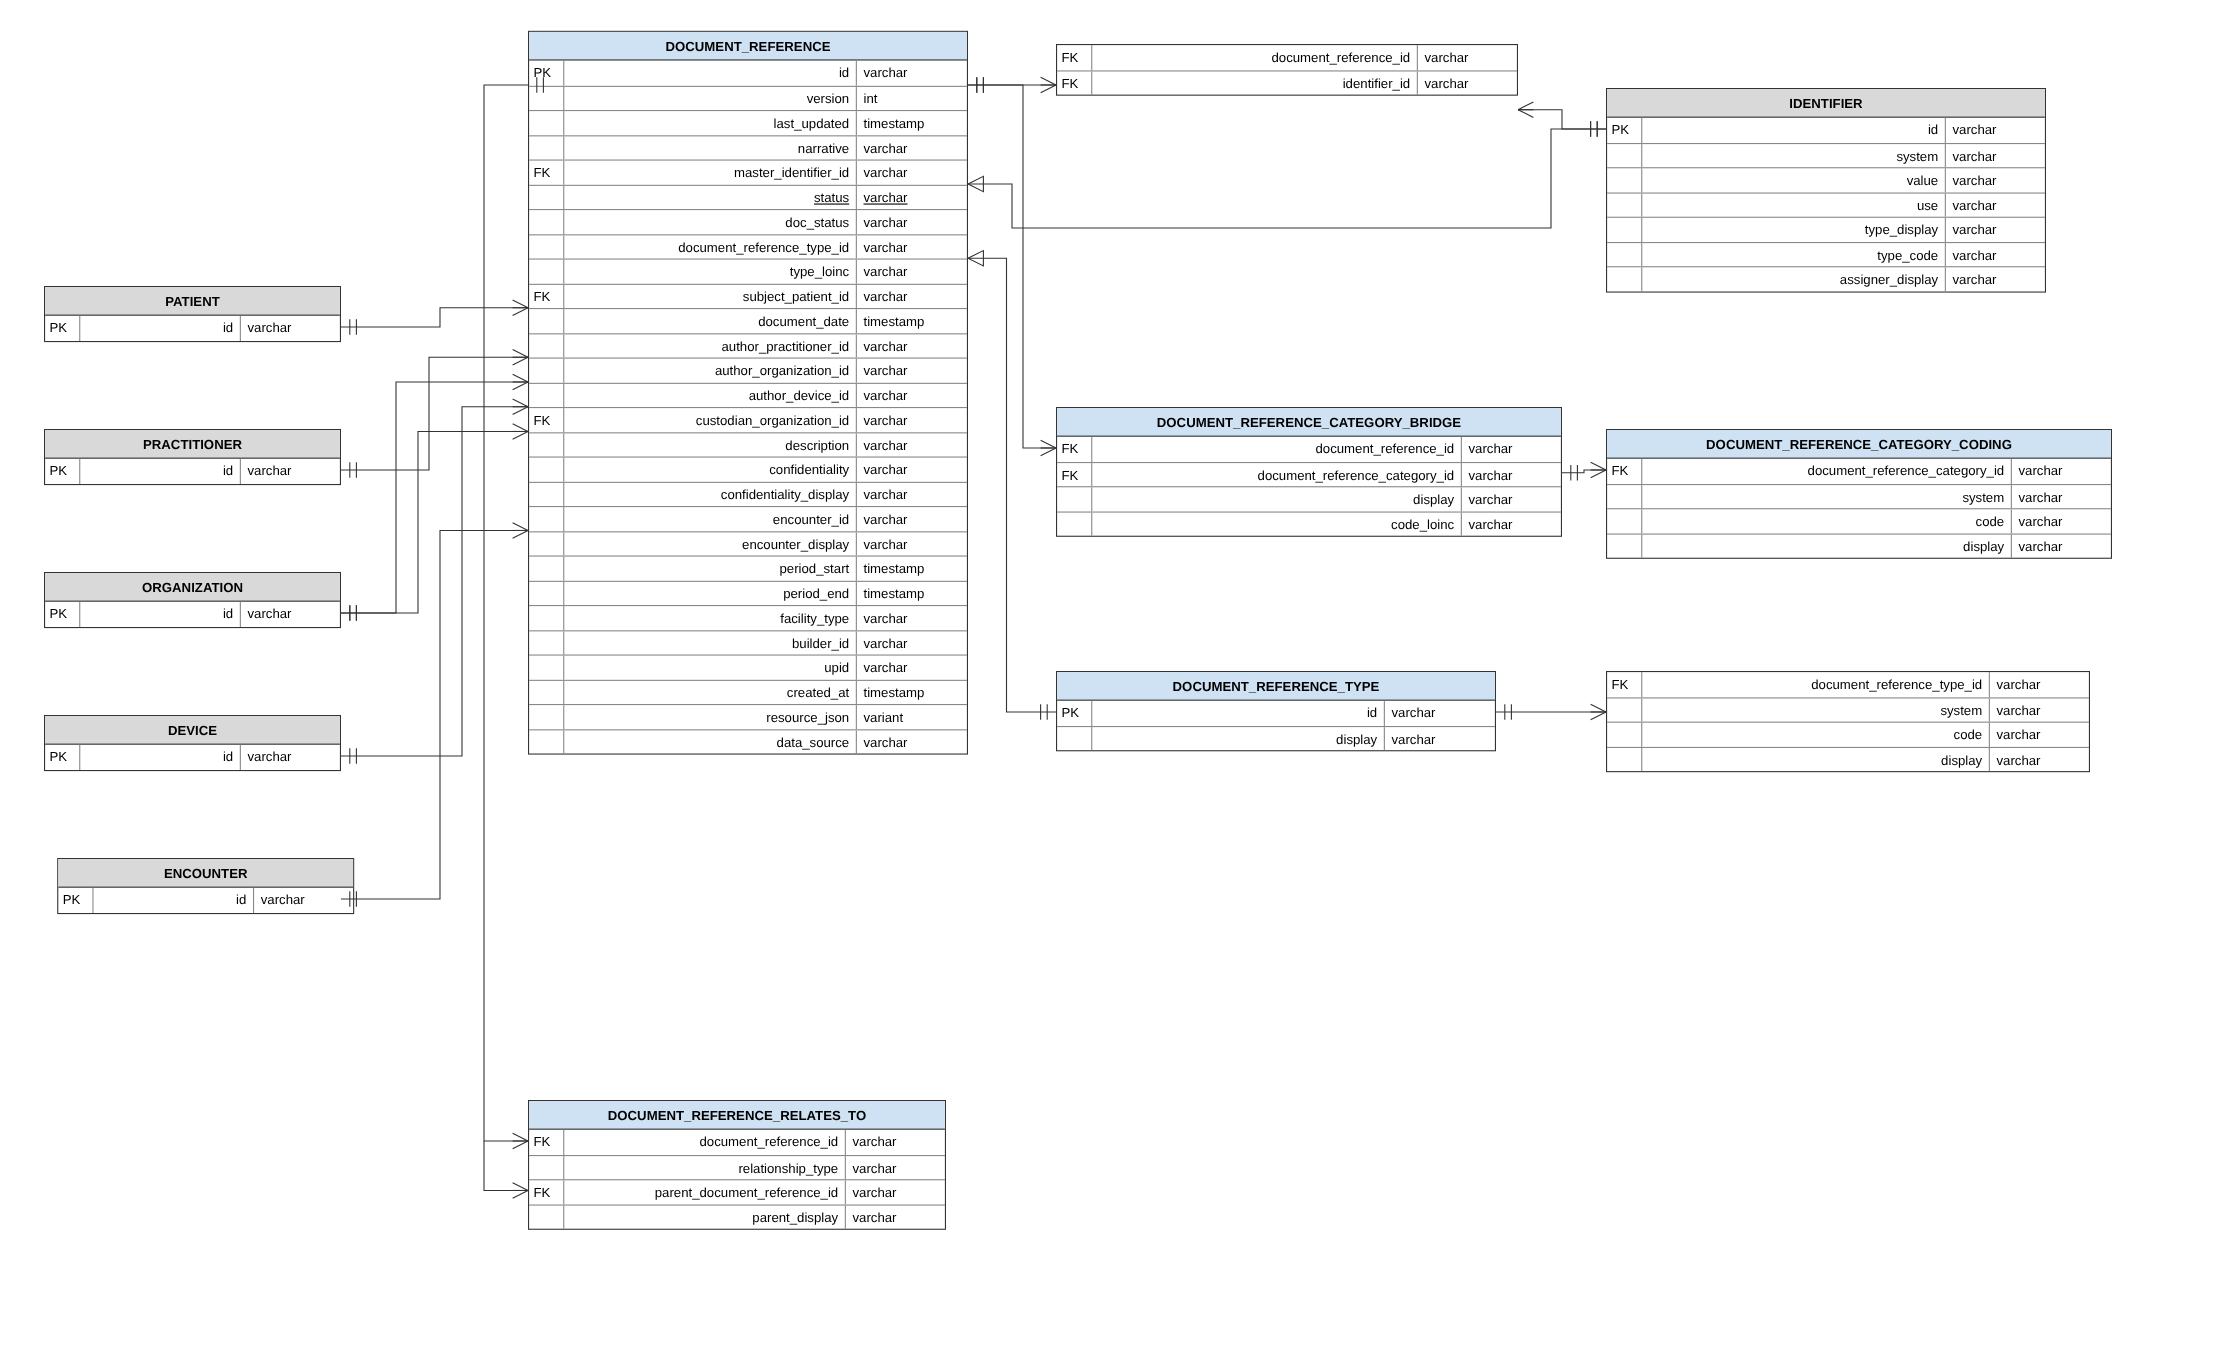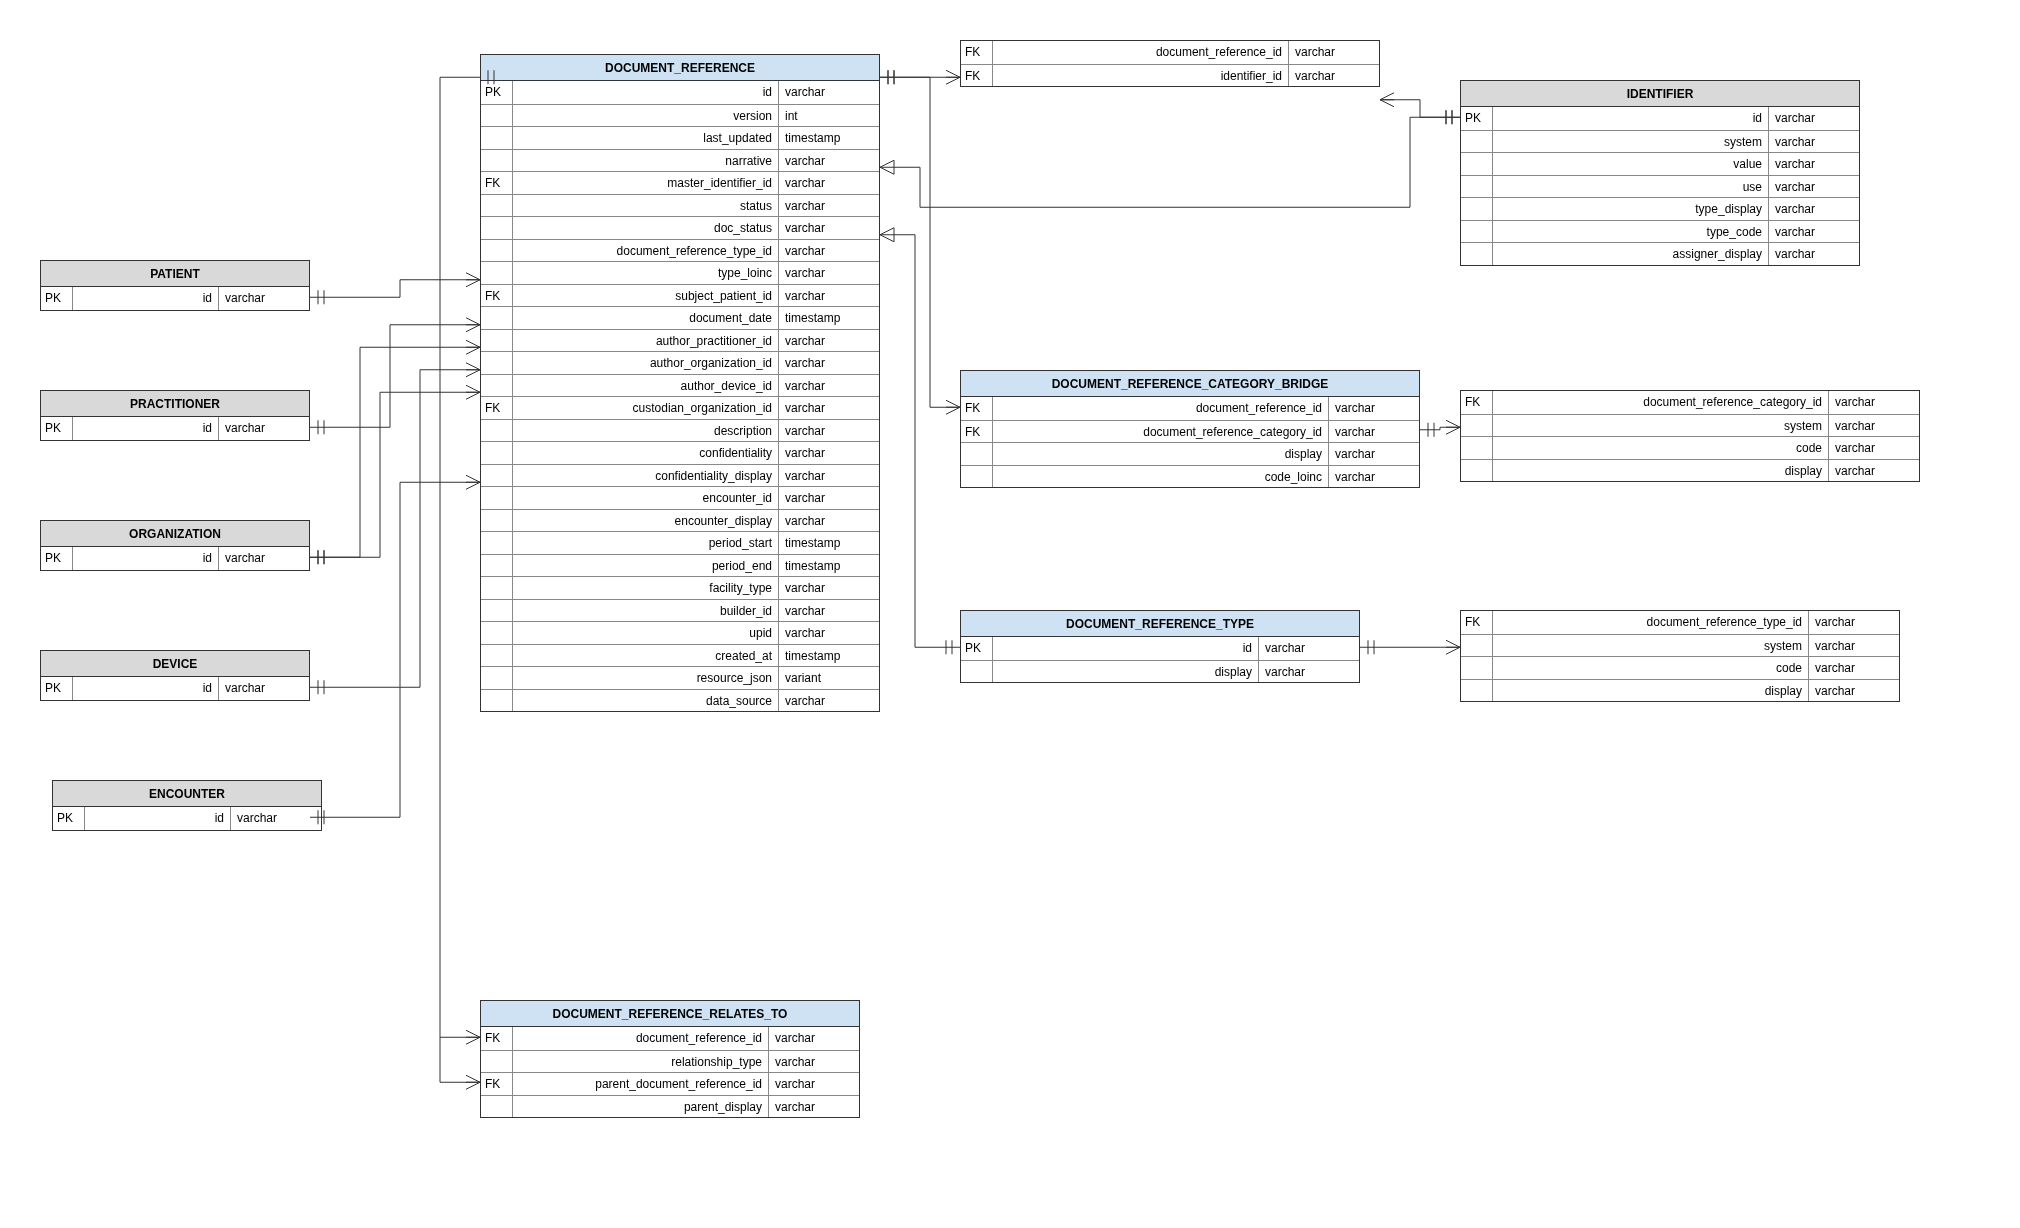--- a/index.html
+++ b/index.html
@@ -106,21 +106,21 @@
     <div class="erd-table" style="left: 52px; top: 780px; width: 270px;">
       <div class="erd-header hdr-grey" style="height: 26px; line-height: 18px;">ENCOUNTER</div>
       <div>
         <div class="erd-row" style="height: 22.5px; line-height: 16.5px;">
           <div class="col-key">PK</div>
           <div class="col-name">id</div>
           <div class="col-type" style="width: 90px;">varchar</div>
         </div>
       </div>
     </div>
-    <div class="erd-table" style="left: 480px; top: 54px; width: 400px;">
+    <div class="erd-table" style="left: 480px; top: 28px; width: 400px;">
       <div class="erd-header hdr-blue" style="height: 26px; line-height: 18px;">DOCUMENT_REFERENCE</div>
       <div>
         <div class="erd-row" style="height: 22.5px; line-height: 16.5px;">
           <div class="col-key">PK</div>
           <div class="col-name">id</div>
           <div class="col-type" style="width: 100px;">varchar</div>
         </div>
         <div class="erd-row" style="height: 22.5px; line-height: 16.5px;">
           <div class="col-key"></div>
           <div class="col-name">version</div>
@@ -134,21 +134,21 @@
         <div class="erd-row" style="height: 22.5px; line-height: 16.5px;">
           <div class="col-key"></div>
           <div class="col-name">narrative</div>
           <div class="col-type" style="width: 100px;">varchar</div>
         </div>
         <div class="erd-row" style="height: 22.5px; line-height: 16.5px;">
           <div class="col-key">FK</div>
           <div class="col-name">master_identifier_id</div>
           <div class="col-type" style="width: 100px;">varchar</div>
         </div>
-        <div class="erd-row" style="height: 22.5px; line-height: 16.5px;">
+        <div class="erd-row" style="height: 22.5px; line-height: 16.5px; text-decoration: underline;">
           <div class="col-key"></div>
           <div class="col-name">status</div>
           <div class="col-type" style="width: 100px;">varchar</div>
         </div>
         <div class="erd-row" style="height: 22.5px; line-height: 16.5px;">
           <div class="col-key"></div>
           <div class="col-name">doc_status</div>
           <div class="col-type" style="width: 100px;">varchar</div>
         </div>
         <div class="erd-row" style="height: 22.5px; line-height: 16.5px;">
@@ -331,20 +331,21 @@
           <div class="col-type" style="width: 90px;">varchar</div>
         </div>
         <div class="erd-row" style="height: 22.5px; line-height: 16.5px;">
           <div class="col-key"></div>
           <div class="col-name">code_loinc</div>
           <div class="col-type" style="width: 90px;">varchar</div>
         </div>
       </div>
     </div>
     <div class="erd-table" style="left: 1460px; top: 390px; width: 460px;">
+      <div class="erd-header hdr-blue" style="height: 26px; line-height: 18px;">DOCUMENT_REFERENCE_CATEGORY_CODING</div>
       <div>
         <div class="erd-row" style="height: 22.5px; line-height: 16.5px;">
           <div class="col-key">FK</div>
           <div class="col-name">document_reference_category_id</div>
           <div class="col-type" style="width: 90px;">varchar</div>
         </div>
         <div class="erd-row" style="height: 22.5px; line-height: 16.5px;">
           <div class="col-key"></div>
           <div class="col-name">system</div>
           <div class="col-type" style="width: 90px;">varchar</div>

